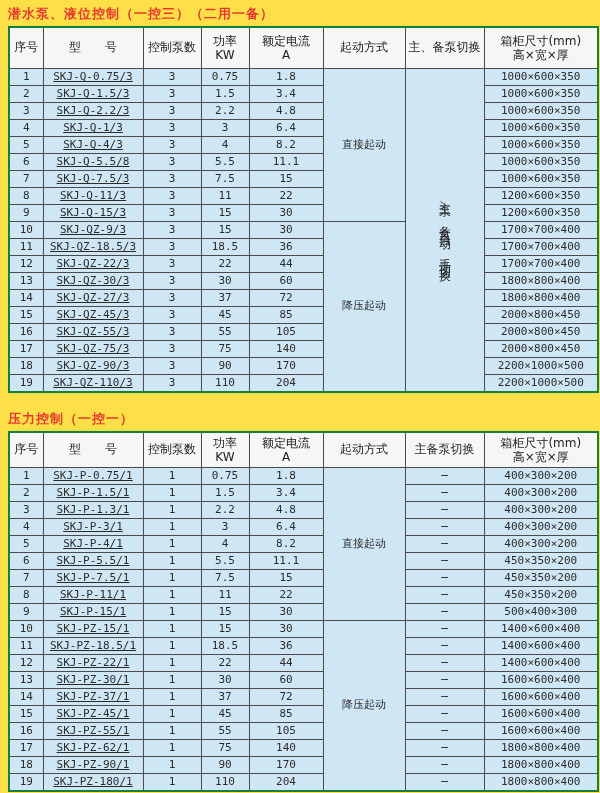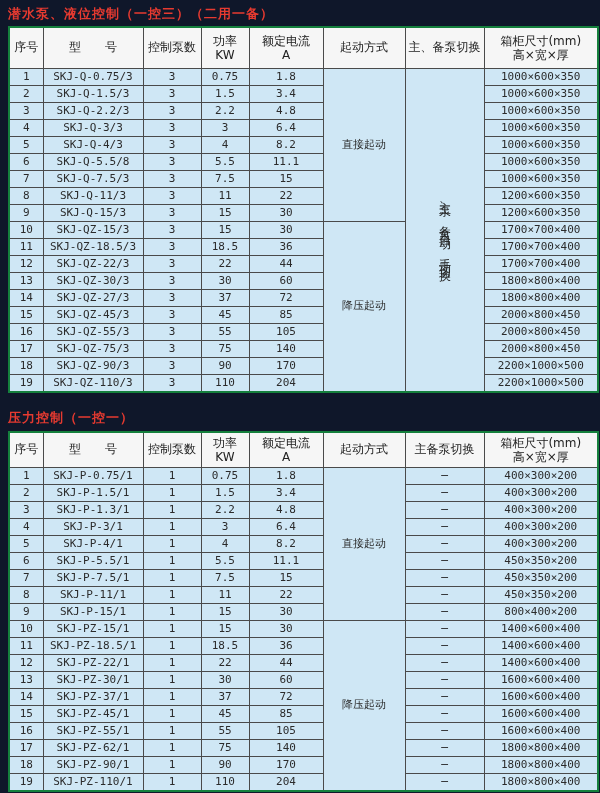--- a/index.html
+++ b/index.html
@@ -1,25 +1,25 @@
 <!DOCTYPE html>
 <html><head>
 <meta charset="utf-8">
 <style>
   html,body{margin:0;padding:0;background:#ffffff;}
   .page{
-    width:600px;height:793px;background:#0f172a;box-sizing:border-box;
+    width:600px;height:793px;background:#fde047;box-sizing:border-box;
     padding:4px 0 0 8px;overflow:hidden;
     font-family:"DejaVu Sans",sans-serif;color:#2b2b2b;
   }
   .sec-title{
     color:#e63a30;font-weight:bold;font-size:13px;letter-spacing:1px;
     margin:2px 0 4px 0;height:16px;line-height:16px;
   }
-  .sec-2{margin-top:18px;font-family:Liberation Mono, monospace;}
+  .sec-2{margin-top:18px;}
   table.spec{
     border-collapse:collapse;table-layout:fixed;width:589px;
     border:2px solid #15803d;
   }
   table.spec th, table.spec td{
     border:1px solid #4a4a4a;
     text-align:center;vertical-align:middle;
     font-size:11px;line-height:1.1;
     padding:0;overflow:hidden;white-space:nowrap;
   }
@@ -29,20 +29,21 @@
   .tbl-1 th{height:40px;}
   .tbl-2 th{height:34px;}
   table.spec td{height:16px;background:#cfe7f5;}
   td.merged{background:#eaf4fb;font-size:12px;}
   .col-seq{width:34px}.col-model{width:100px}.col-pumps{width:58px}
   .col-power{width:48px}.col-current{width:74px}.col-start{width:82px}
   .col-switch{width:79px}.col-size{width:114px}
   td.c-model{
     text-align:left;padding-left:7px;
     font-family:"DejaVu Sans Mono",monospace;
+    text-decoration:underline;
   }
   td.c-seq,td.c-pumps,td.c-power,td.c-current,td.c-size{
     font-family:"DejaVu Sans Mono",monospace;
   }
   .th2{display:block;line-height:14px;}
   .v-text{
     display:inline-block;
     writing-mode:vertical-rl;
     letter-spacing:4px;font-size:12px;color:#222;
     white-space:normal;
@@ -109,21 +110,21 @@
         <tr>
           <td class="c-seq">3</td>
           <td class="c-model">SKJ-Q-2.2/3</td>
           <td class="c-pumps">3</td>
           <td class="c-power">2.2</td>
           <td class="c-current">4.8</td>
           <td class="c-size">1000×600×350</td>
         </tr>
         <tr>
           <td class="c-seq">4</td>
-          <td class="c-model">SKJ-Q-3/3</td>
+          <td class="c-model">SKJ-Q-1/3</td>
           <td class="c-pumps">3</td>
           <td class="c-power">3</td>
           <td class="c-current">6.4</td>
           <td class="c-size">1000×600×350</td>
         </tr>
         <tr>
           <td class="c-seq">5</td>
           <td class="c-model">SKJ-Q-4/3</td>
           <td class="c-pumps">3</td>
           <td class="c-power">4</td>
@@ -157,21 +158,21 @@
         <tr>
           <td class="c-seq">9</td>
           <td class="c-model">SKJ-Q-15/3</td>
           <td class="c-pumps">3</td>
           <td class="c-power">15</td>
           <td class="c-current">30</td>
           <td class="c-size">1200×600×350</td>
         </tr>
         <tr>
           <td class="c-seq">10</td>
-          <td class="c-model">SKJ-QZ-15/3</td>
+          <td class="c-model">SKJ-QZ-9/3</td>
           <td class="c-pumps">3</td>
           <td class="c-power">15</td>
           <td class="c-current">30</td>
           <td class="merged" rowspan="10">降压起动</td>
           <td class="c-size">1700×700×400</td>
         </tr>
         <tr>
           <td class="c-seq">11</td>
           <td class="c-model">SKJ-QZ-18.5/3</td>
           <td class="c-pumps">3</td>
@@ -353,21 +354,21 @@
           <td class="c-dash">−</td>
           <td class="c-size">450×350×200</td>
         </tr>
         <tr>
           <td class="c-seq">9</td>
           <td class="c-model">SKJ-P-15/1</td>
           <td class="c-pumps">1</td>
           <td class="c-power">15</td>
           <td class="c-current">30</td>
           <td class="c-dash">−</td>
-          <td class="c-size">800×400×200</td>
+          <td class="c-size">500×400×300</td>
         </tr>
         <tr>
           <td class="c-seq">10</td>
           <td class="c-model">SKJ-PZ-15/1</td>
           <td class="c-pumps">1</td>
           <td class="c-power">15</td>
           <td class="c-current">30</td>
           <td class="merged" rowspan="10">降压起动</td>
           <td class="c-dash">−</td>
           <td class="c-size">1400×600×400</td>
@@ -439,21 +440,21 @@
           <td class="c-seq">18</td>
           <td class="c-model">SKJ-PZ-90/1</td>
           <td class="c-pumps">1</td>
           <td class="c-power">90</td>
           <td class="c-current">170</td>
           <td class="c-dash">−</td>
           <td class="c-size">1800×800×400</td>
         </tr>
         <tr>
           <td class="c-seq">19</td>
-          <td class="c-model">SKJ-PZ-110/1</td>
+          <td class="c-model">SKJ-PZ-180/1</td>
           <td class="c-pumps">1</td>
           <td class="c-power">110</td>
           <td class="c-current">204</td>
           <td class="c-dash">−</td>
           <td class="c-size">1800×800×400</td>
         </tr>
       </tbody>
   </table>
 
 </div>

